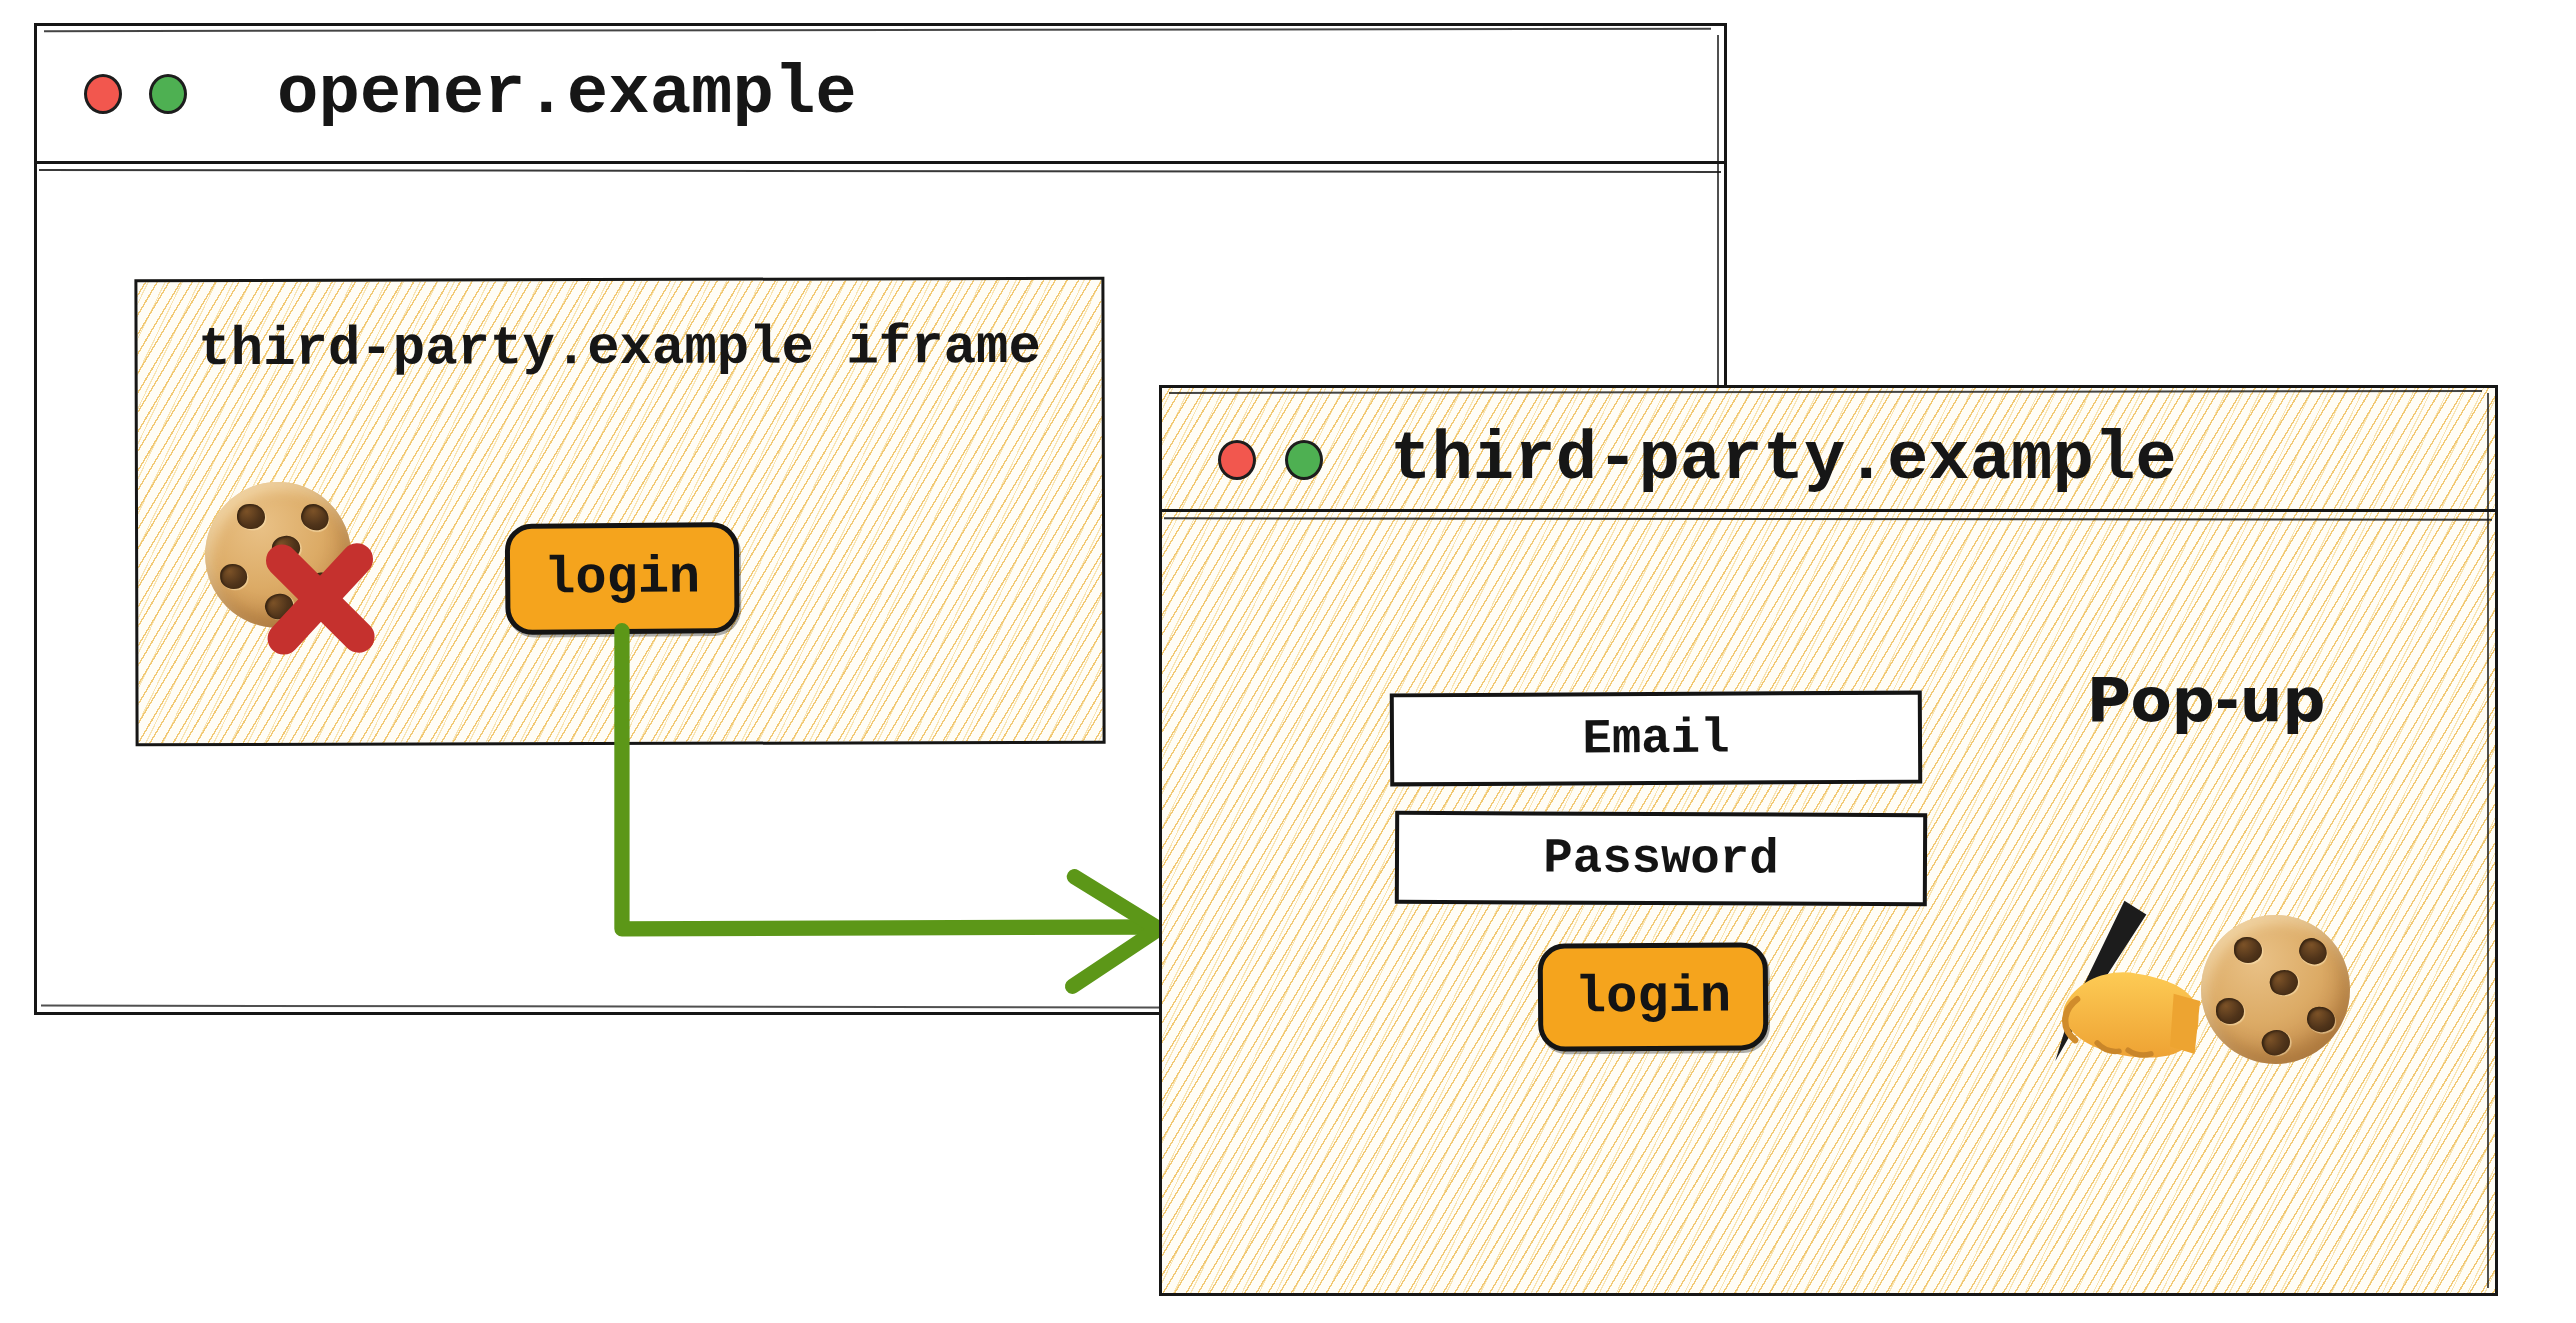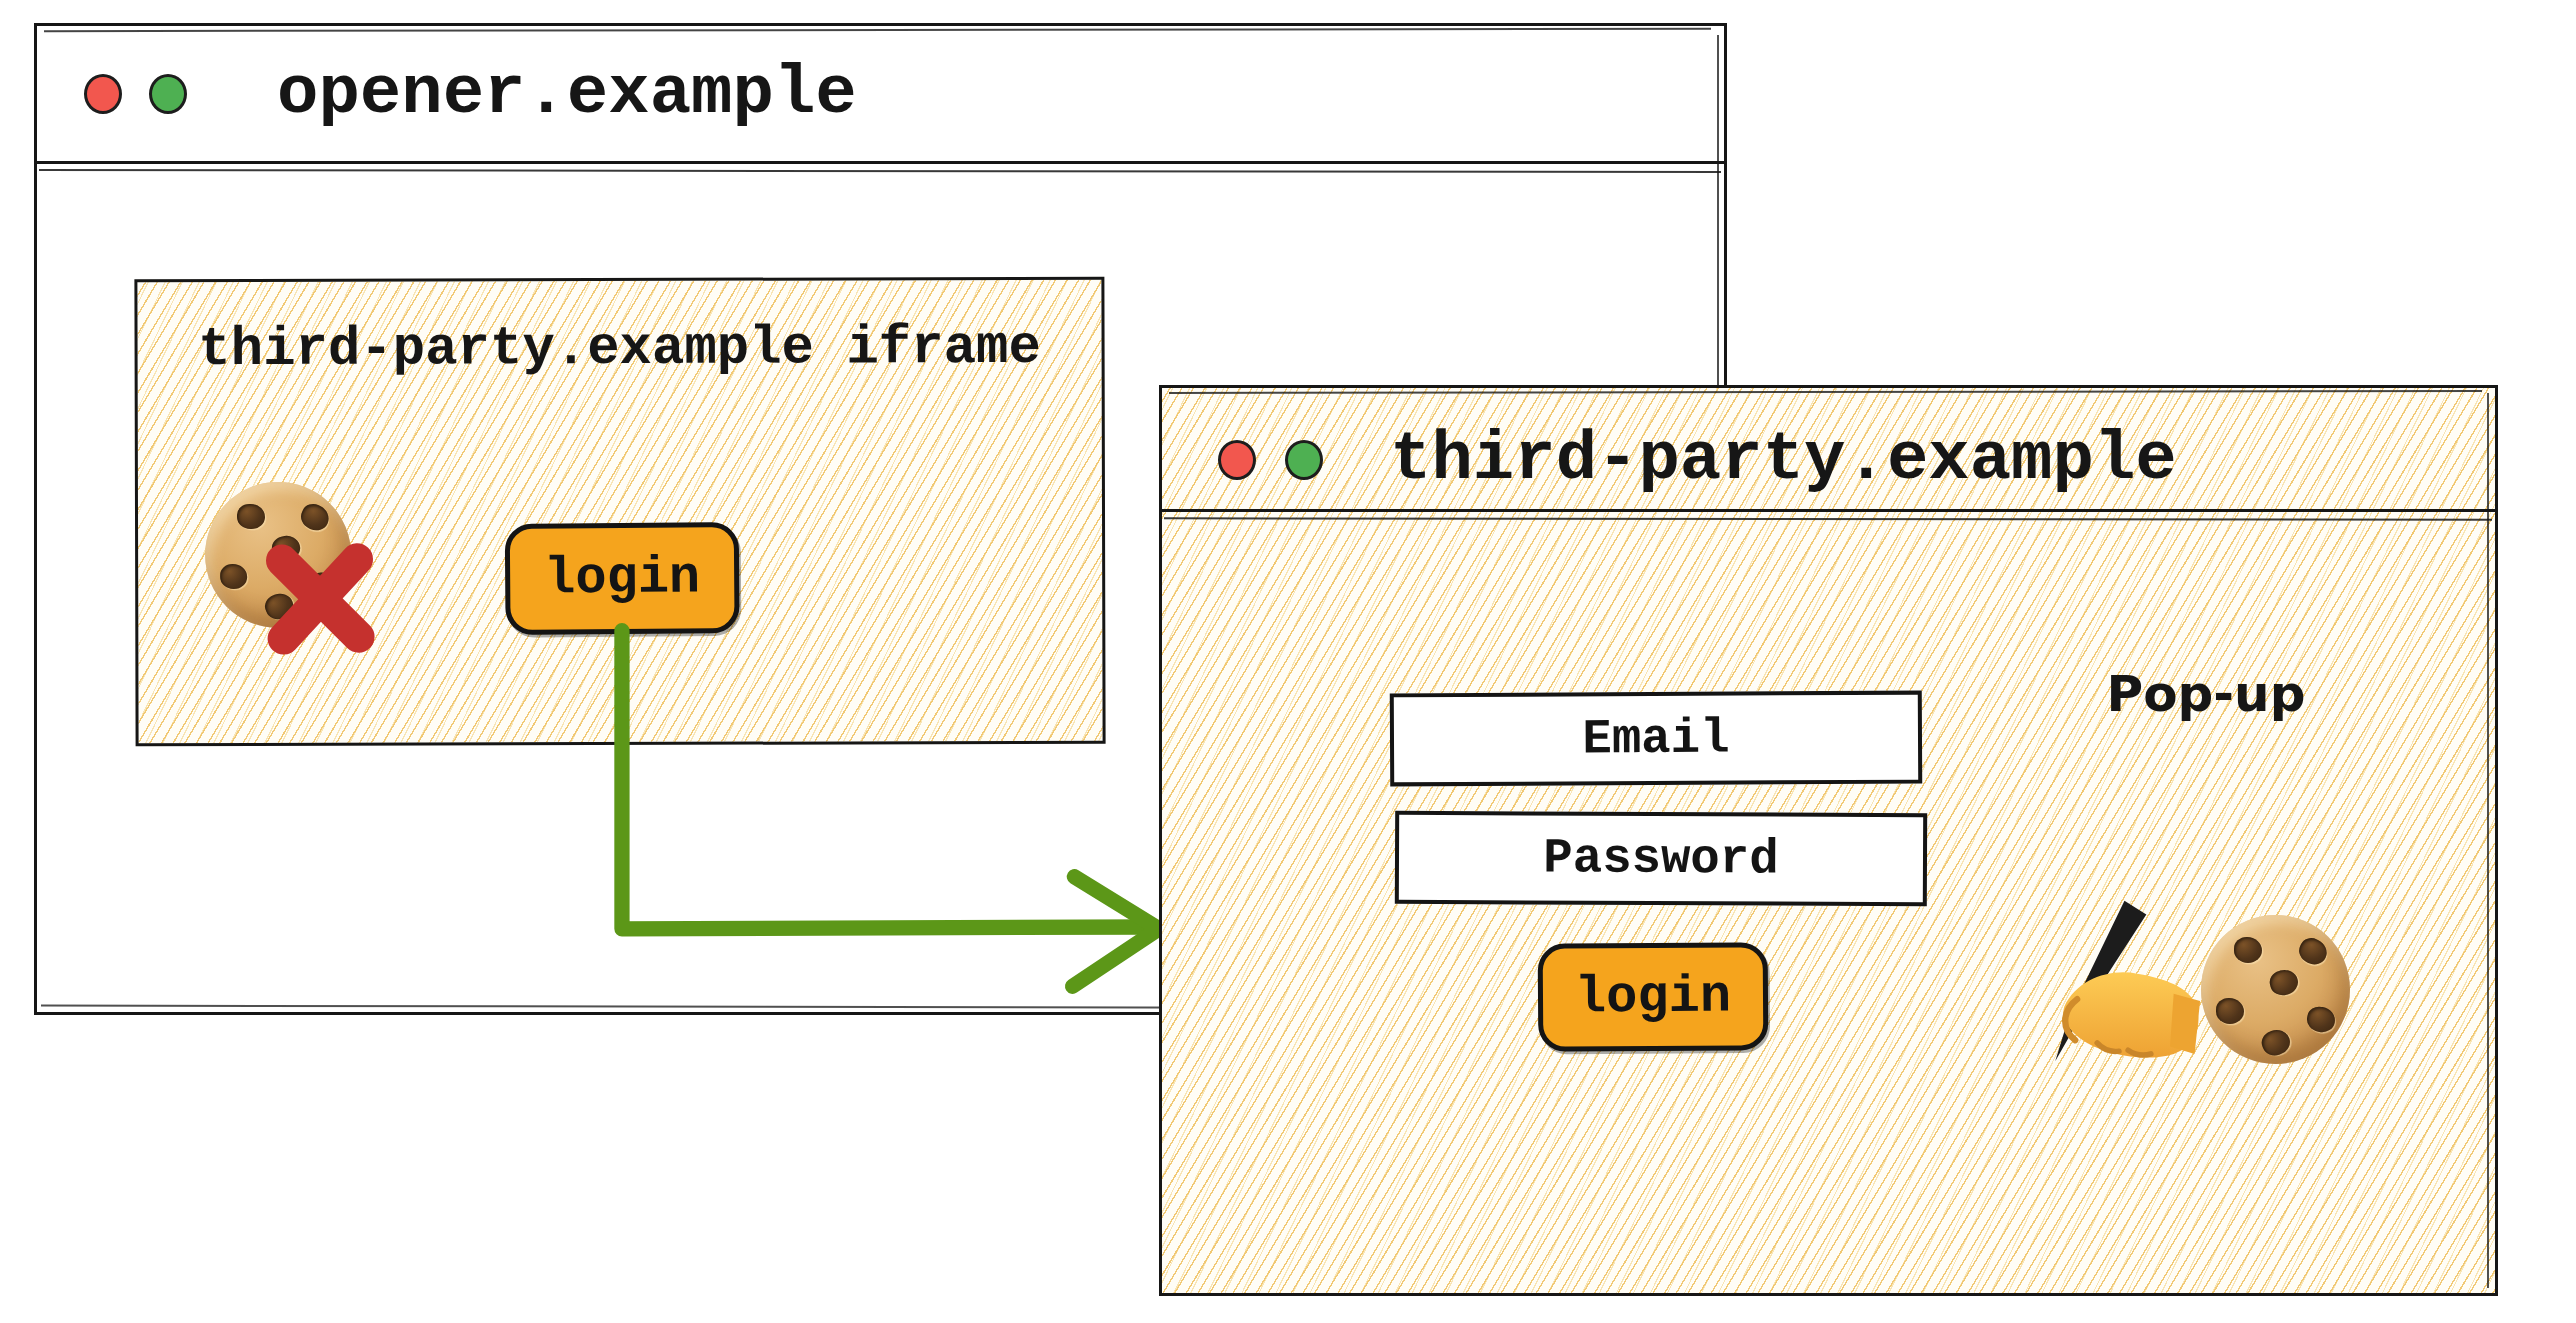--- a/index.html
+++ b/index.html
@@ -76,21 +76,21 @@
 
   
   .win-popup{left:1159px;top:385px;width:1339px;height:911px;z-index:4;}
   .win-popup .titlebar{height:124px;padding-left:56px;padding-top:23.4px;}
   .win-popup .win-title{margin-left:67px;}
   .win-popup .dot+.dot{margin-left:29px;}
   .input-email{left:228px;top:304px;width:532px;height:93px;transform:rotate(-.3deg);}
   .input-password{left:233px;top:424px;width:532px;height:93px;transform:rotate(.25deg);}
   .btn-login-2{left:376px;top:555px;width:230px;height:108px;transform:rotate(-.4deg);}
   .popup-label{position:absolute;left:891px;top:277px;width:306px;text-align:center;
-      font-family:"DejaVu Sans","Liberation Sans",sans-serif;font-weight:700;font-size:50px;}
+      font-family:"DejaVu Sans","Liberation Sans",sans-serif;font-weight:700;font-size:60px;}
   .hand-svg{position:absolute;left:875px;top:511px;width:164px;height:164px;}
   .cookie-2{left:1039px;top:527px;width:149px;height:149px;}
 
   
   .cookie-1{left:67px;top:200px;width:146px;height:146px;}
   .x-iframe{left:115px;top:249px;width:135px;height:135px;}
   .btn-login-1{left:367px;top:242px;width:234px;height:111px;transform:rotate(-.3deg);}
 </style>
 </head>
 <body>

